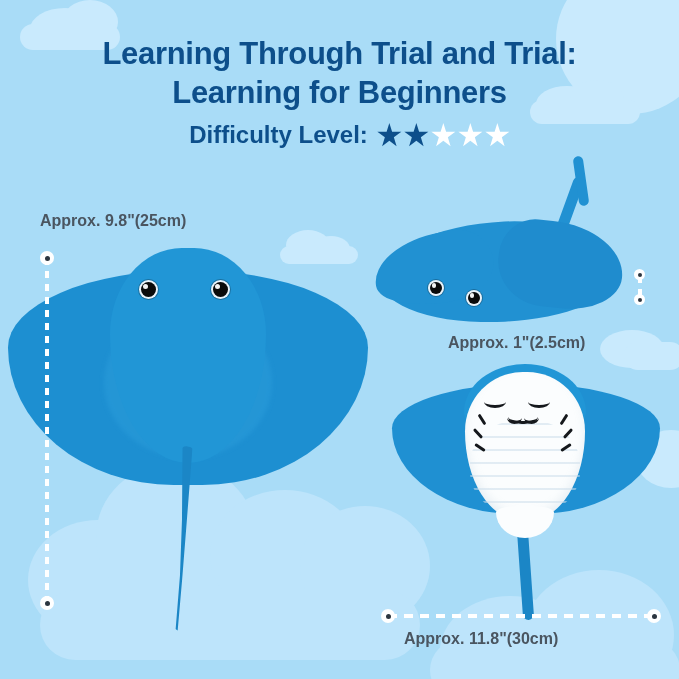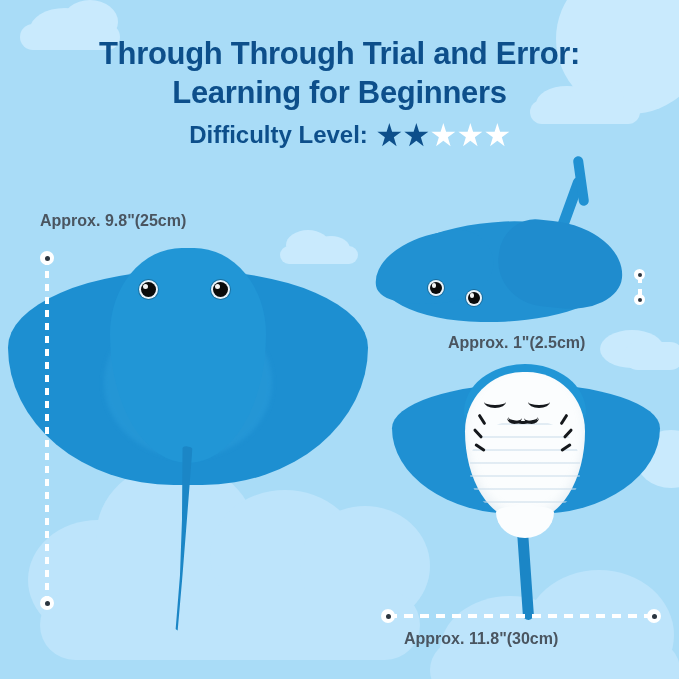--- a/index.html
+++ b/index.html
@@ -170,21 +170,21 @@
   <div class="cloud soft" style="left:210px;top:490px;width:150px;height:130px;"></div>
   <div class="cloud soft" style="left:300px;top:506px;width:130px;height:120px;"></div>
   <div class="cloud soft" style="left:40px;top:590px;width:380px;height:70px;border-radius:40px;"></div>
 
   <div class="cloud soft" style="left:440px;top:596px;width:140px;height:110px;"></div>
   <div class="cloud soft" style="left:524px;top:570px;width:150px;height:130px;"></div>
   <div class="cloud soft" style="left:430px;top:640px;width:250px;height:60px;border-radius:34px;"></div>
   <div class="cloud pale" style="left:636px;top:430px;width:70px;height:58px;"></div>
 
   <div class="title-wrap">
-    <div class="title-line">Through Through Trial and Error:</div>
+    <div class="title-line">Learning Through Trial and Trial:</div>
     <div class="title-line">Learning for Beginners</div>
     <div class="difficulty-row">
       <span class="difficulty-label">Difficulty Level:</span>
       <span class="stars">
         <span class="star filled" style="background: rgb(13, 79, 139);"></span>
         <span class="star filled" style="background: rgb(13, 79, 139);"></span>
         <span class="star empty" style="background: rgb(255, 255, 255);"></span>
         <span class="star empty" style="background: rgb(255, 255, 255);"></span>
         <span class="star empty" style="background: rgb(255, 255, 255);"></span>
       </span>

